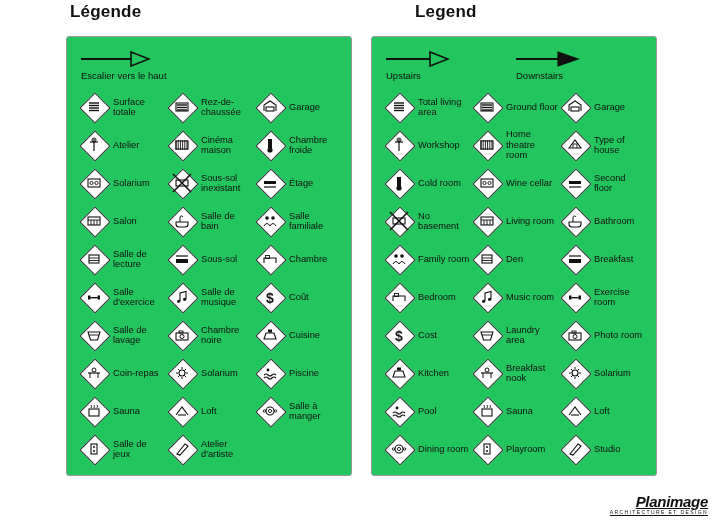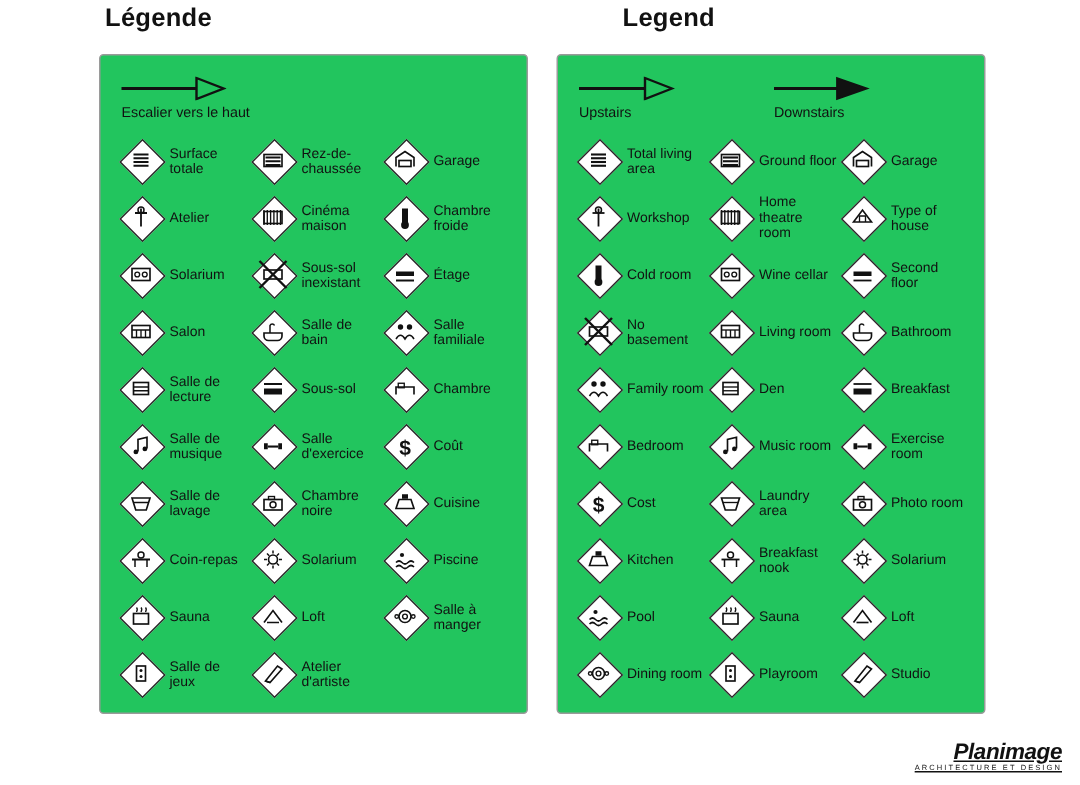--- a/index.html
+++ b/index.html
@@ -343,40 +343,40 @@
               </svg>
             </div>
           </div>
           <div class="cell-label">Chambre</div>
         </div>
         <div class="cell">
           <div class="diamond-wrap">
             <div class="diamond"></div>
             <div class="glyph">
               <svg width="30" height="30" viewBox="0 0 30 30">
+                <rect x="9" y="13.5" width="2.5" height="4" fill="#111"></rect>
+                <rect x="18.5" y="13.5" width="2.5" height="4" fill="#111"></rect>
+                <rect x="11.5" y="15" width="7" height="1.4" fill="#111"></rect>
+              </svg>
+            </div>
+          </div>
+          <div class="cell-label">Salle d'exercice</div>
+        </div>
+        <div class="cell">
+          <div class="diamond-wrap">
+            <div class="diamond"></div>
+            <div class="glyph">
+              <svg width="30" height="30" viewBox="0 0 30 30">
                 <path d="M13 19 V11 L19 9.5 V17" fill="none" stroke="#111" stroke-width="1.1"></path>
                 <circle cx="11.6" cy="19.3" r="1.6" fill="#111"></circle>
                 <circle cx="17.6" cy="17.3" r="1.6" fill="#111"></circle>
               </svg>
             </div>
           </div>
           <div class="cell-label">Salle de musique</div>
-        </div>
-        <div class="cell">
-          <div class="diamond-wrap">
-            <div class="diamond"></div>
-            <div class="glyph">
-              <svg width="30" height="30" viewBox="0 0 30 30">
-                <rect x="9" y="13.5" width="2.5" height="4" fill="#111"></rect>
-                <rect x="18.5" y="13.5" width="2.5" height="4" fill="#111"></rect>
-                <rect x="11.5" y="15" width="7" height="1.4" fill="#111"></rect>
-              </svg>
-            </div>
-          </div>
-          <div class="cell-label">Salle d'exercice</div>
         </div>
         <div class="cell">
           <div class="diamond-wrap">
             <div class="diamond"></div>
             <div class="glyph">
               <svg width="30" height="30" viewBox="0 0 30 30">
                 <text x="15" y="21" text-anchor="middle" font-size="14" font-weight="bold" font-family="Liberation Sans, sans-serif" fill="#111">$</text>
               </svg>
             </div>
           </div>

